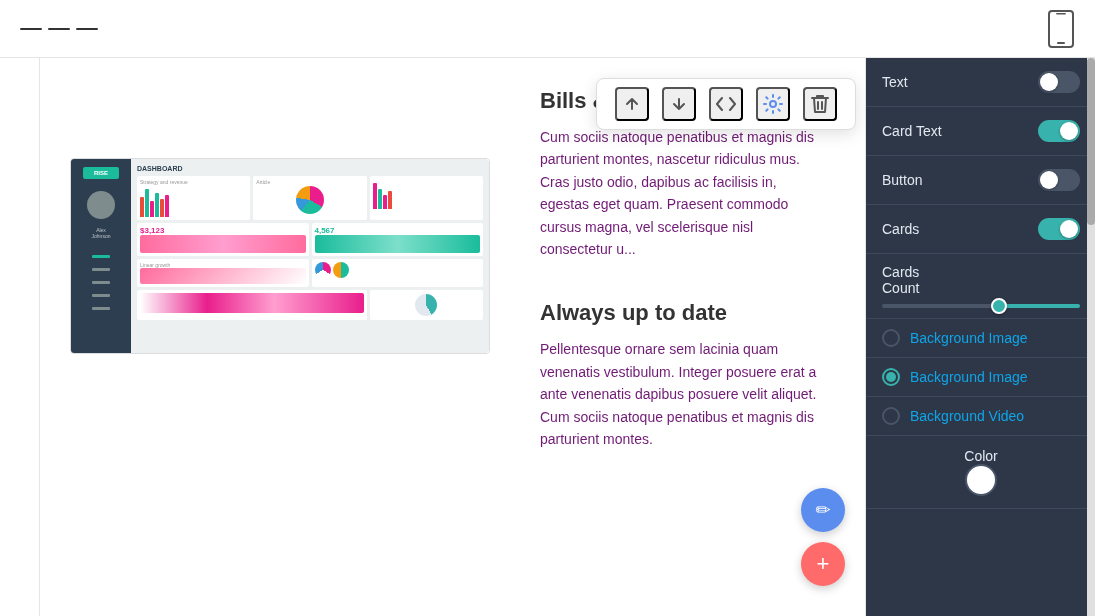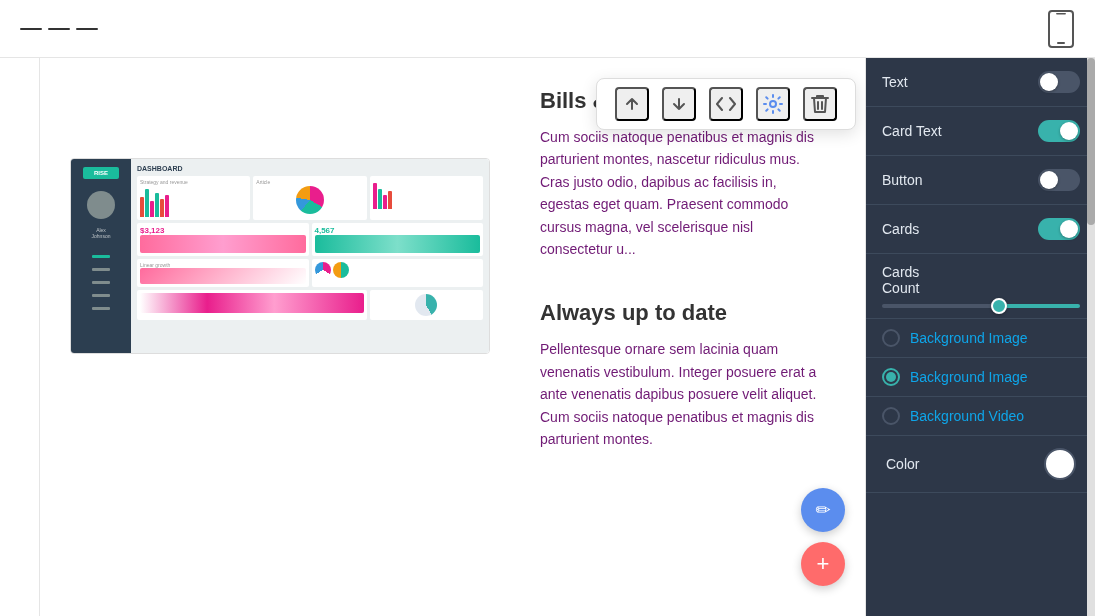--- a/index.html
+++ b/index.html
@@ -158,21 +158,21 @@
     .radio-circle.selected::after {
       content: ''; position: absolute; top: 50%; left: 50%;
       transform: translate(-50%, -50%);
       width: 10px; height: 10px; background: #38b2ac; border-radius: 50%;
     }
     .radio-label { font-size: 14px; color: #0ea5e9; }
 
     
     .color-row {
       display: flex; align-items: center; justify-content: space-between;
-      padding: 12px 20px; border-bottom: 1px solid #3d4a5c;
+      padding: 12px 20px; border-bottom: 1px solid #3d4a5c; flex-direction: column;
     }
     .color-swatch {
       width: 32px; height: 32px; background: #fff;
       border-radius: 50%; border: 2px solid #4a5568; cursor: pointer;
     }
 
     
     .scroll-indicator {
       position: absolute; right: 0; top: 0; bottom: 0; width: 8px;
       background: #e0e0e0;

